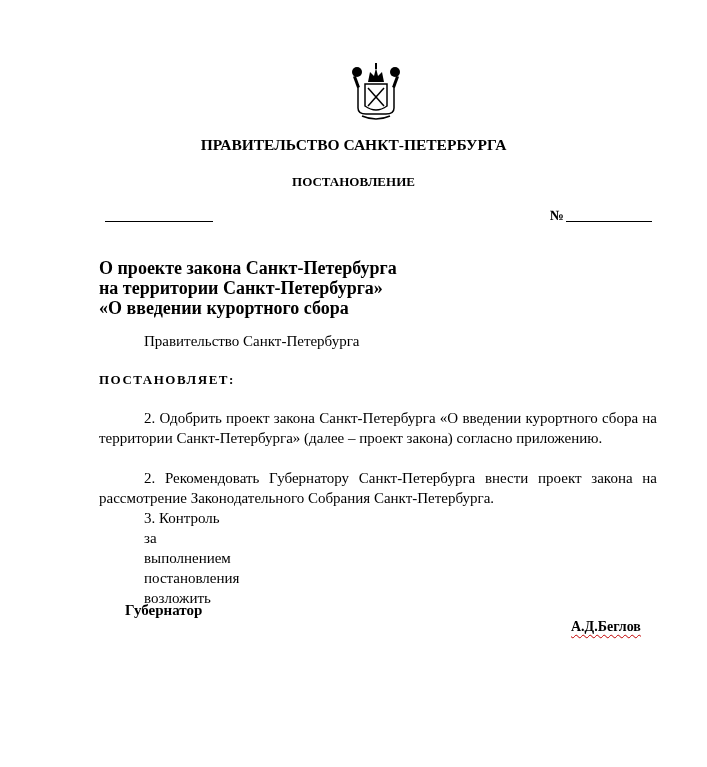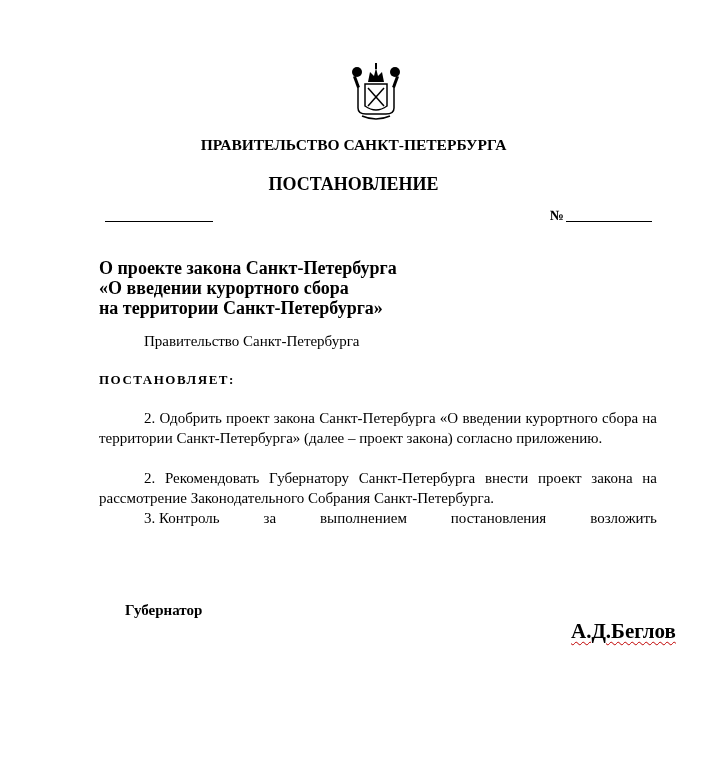--- a/index.html
+++ b/index.html
@@ -3,37 +3,37 @@
 <meta charset="utf-8">
 <style>
   html, body { margin: 0; padding: 0; background: #ffffff; }
   body { width: 707px; height: 767px; position: relative; overflow: hidden;
          font-family: "Liberation Serif", "DejaVu Serif", serif; color: #000; }
   .abs { position: absolute; }
   .emblem { left: 348px; top: 62px; width: 56px; height: 58px; }
   .center { left: 0; width: 707px; text-align: center; }
   .bold { font-weight: bold; }
   .h1 { top: 136px; font-size: 15.5px; }
-  .h2 { top: 174px; font-size: 18px; }
+  .h2 { top: 174px; font-size: 13px; }
   .line { border-bottom: 1px solid #000; height: 0; }
   .date-line { left: 105px; top: 221px; width: 108px; }
   .num { left: 550px; top: 208px; font-size: 14px; font-weight: bold; }
   .num-line { left: 566px; top: 221px; width: 86px; }
   .subject { left: 99px; top: 258px; font-size: 18px; line-height: 20px; font-weight: bold; }
   .gov { left: 144px; top: 333px; font-size: 15px; }
   .decree { left: 99px; top: 372px; font-size: 13px; font-weight: bold; letter-spacing: 1.5px; }
   .body { left: 99px; width: 558px; font-size: 15px; line-height: 20px; text-align: justify; }
   .p1 { top: 408px; }
   .p2 { top: 468px; }
   .p3 { top: 508px; }
   .indent { text-indent: 45px; }
-  .p3 .first { display: flex; justify-content: space-between; padding-left: 45px; }
+  .p3 .first { display: flex; justify-content: space-between; padding-left: 45px; flex-direction: column; }
   .sig-title { left: 99px; top: 600px; font-size: 15px; font-weight: bold; line-height: 20px; }
   .sig-title .l1 { padding-left: 26px; text-align: center; }
-  .sig-name { left: 571px; top: 619px; font-size: 21px; font-weight: bold;
+  .sig-name { left: 571px; top: 619px; font-size: 14px; font-weight: bold;
               text-decoration: underline wavy #c00000; text-decoration-thickness: 1px; text-underline-offset: 3px; }
 </style>
 </head>
 <body>
 
 <div class="abs emblem">
   <svg width="56" height="58" viewBox="0 0 56 58">
     <g fill="none" stroke="#000" stroke-width="1.5">
       <path d="M10 22 L10 46 Q10 52 18 52 L38 52 Q46 52 46 46 L46 22"></path>
       <path d="M17 22 L39 22 L39 44 Q28 52 17 44 Z"></path>
@@ -54,22 +54,22 @@
 
 <div class="abs center h1 bold">ПРАВИТЕЛЬСТВО САНКТ-ПЕТЕРБУРГА</div>
 <div class="abs center h2 bold">ПОСТАНОВЛЕНИЕ</div>
 
 <div class="abs line date-line"></div>
 <div class="abs num">№</div>
 <div class="abs line num-line"></div>
 
 <div class="abs subject">
   <div>О проекте закона Санкт-Петербурга</div>
+  <div>на территории Санкт-Петербурга»</div>
   <div>«О введении курортного сбора</div>
-  <div>на территории Санкт-Петербурга»</div>
 </div>
 
 <div class="abs gov">Правительство Санкт-Петербурга</div>
 <div class="abs decree">ПОСТАНОВЛЯЕТ:</div>
 
 <div class="abs body p1 indent">2. Одобрить проект закона Санкт-Петербурга «О введении курортного сбора на территории Санкт-Петербурга» (далее – проект закона) согласно приложению.</div>
 <div class="abs body p2 indent">2. Рекомендовать Губернатору Санкт-Петербурга внести проект закона на рассмотрение Законодательного Собрания Санкт-Петербурга.</div>
 <div class="abs body p3">
   <div class="first">
     <span>3. Контроль</span>

